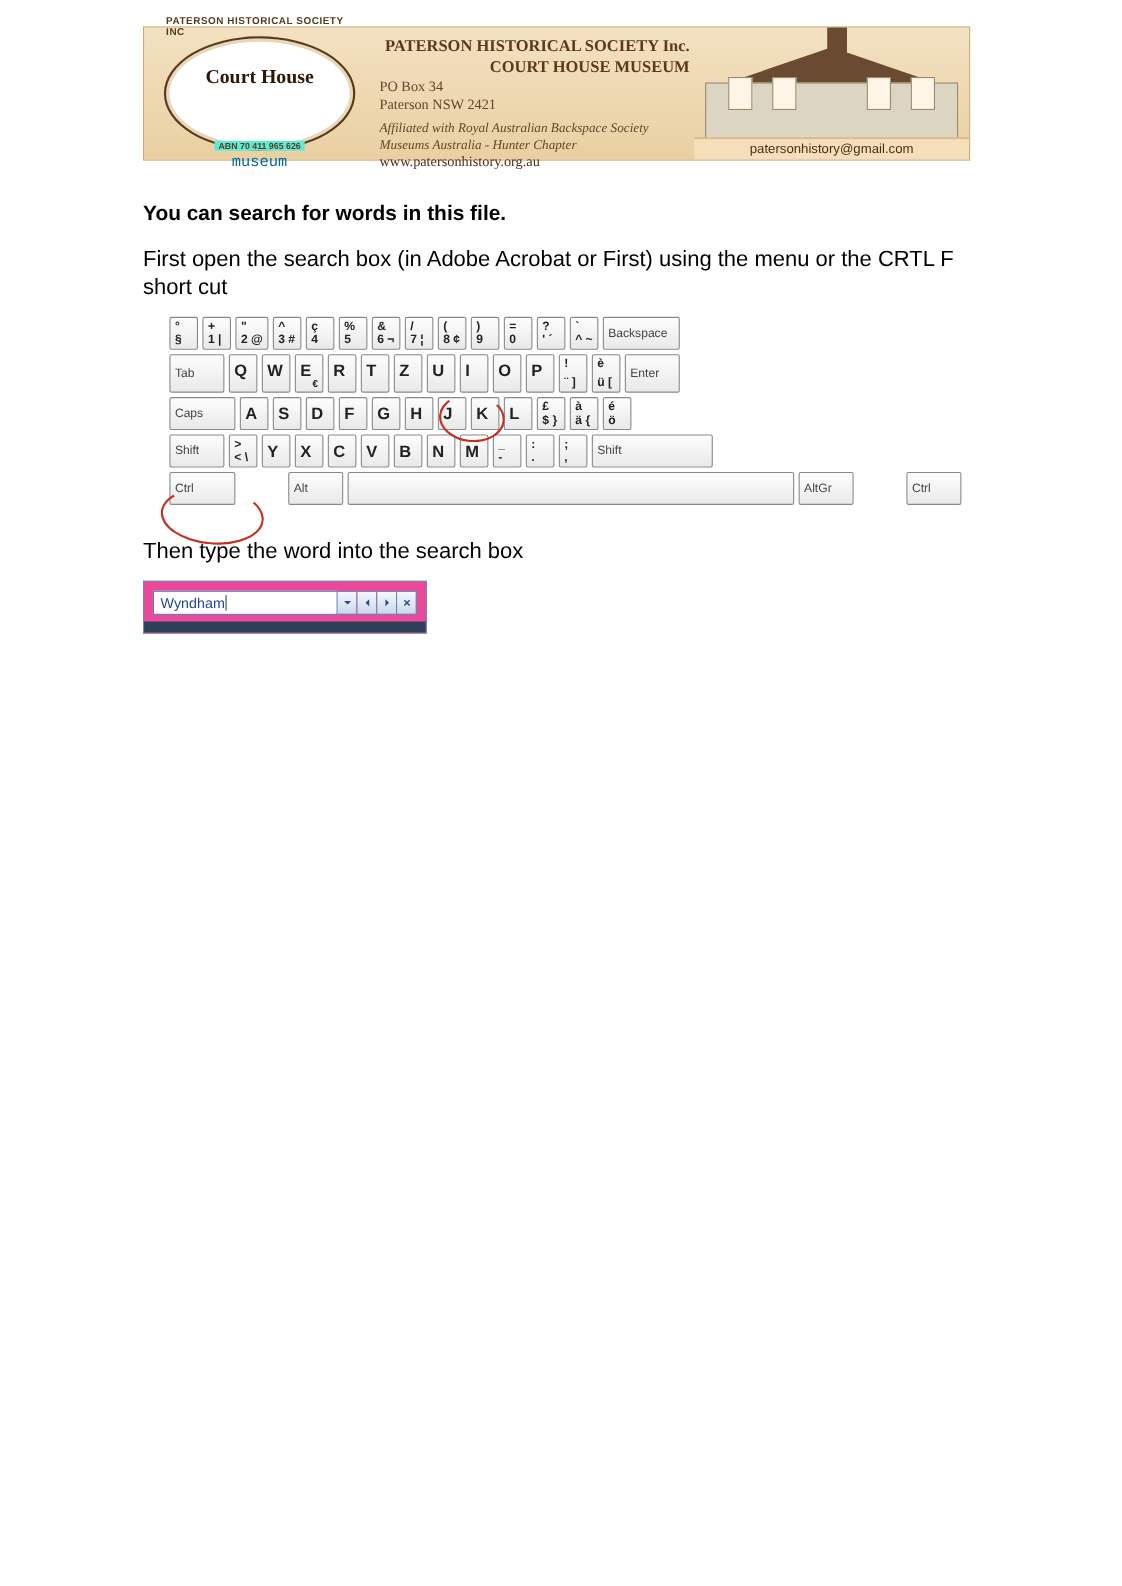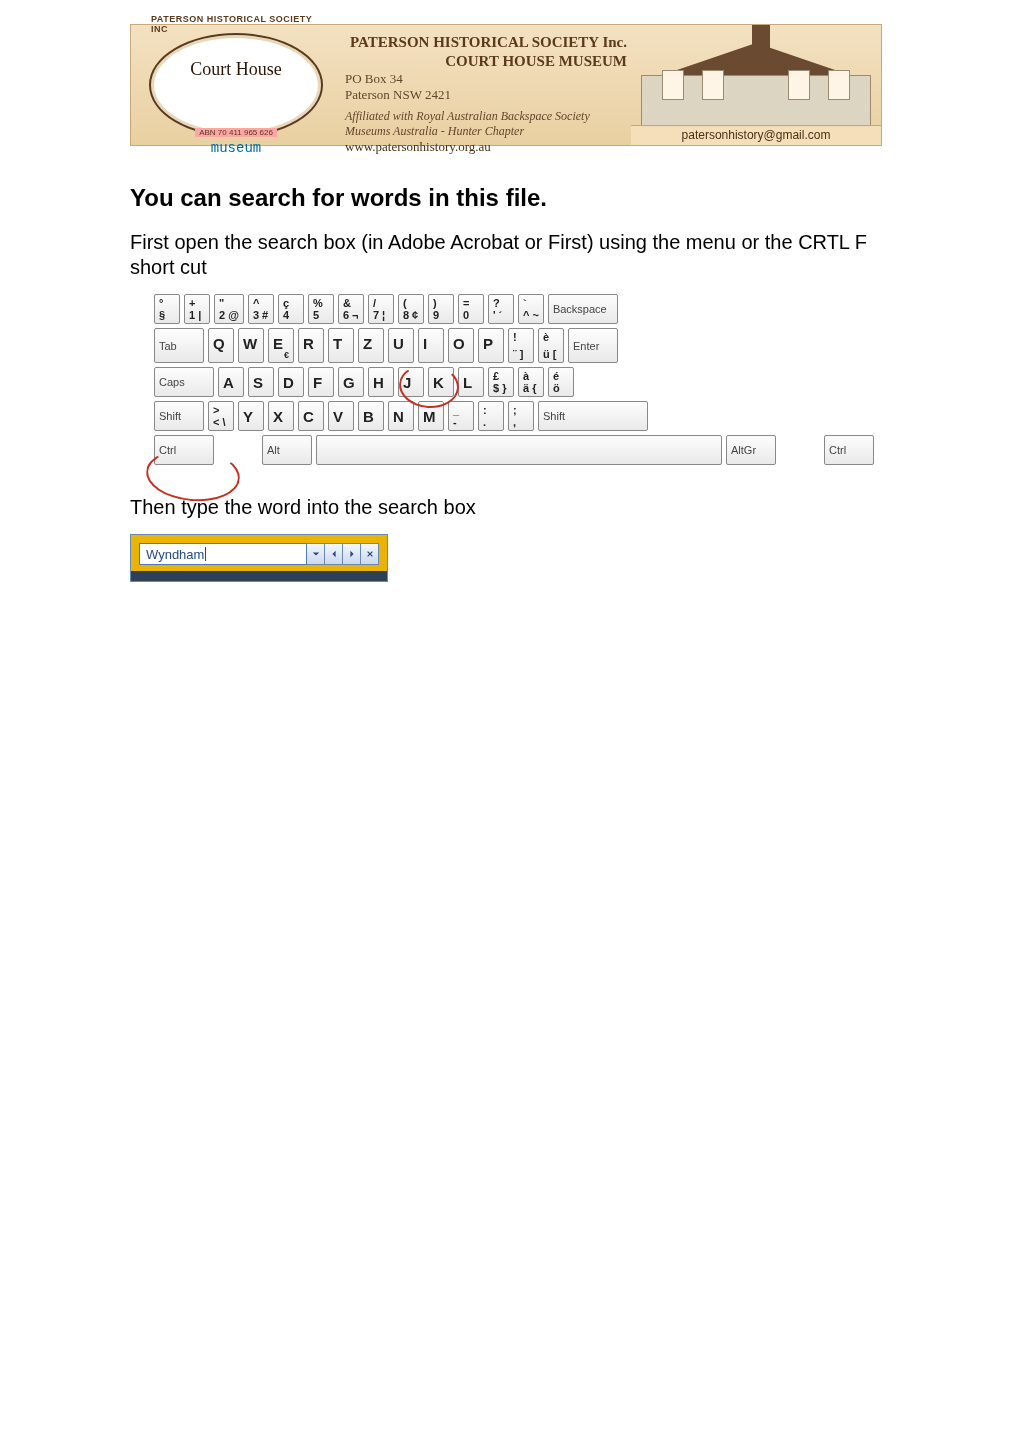--- a/index.html
+++ b/index.html
@@ -46,37 +46,38 @@
   }
   .badge-top {
     font-size: 9px;
     font-weight: bold;
     color: #5a3a1a;
     letter-spacing: 0.5px;
   }
   .badge-main {
     font-family: Georgia, "Times New Roman", serif;
     font-size: 18px;
-    font-weight: normal;
+    font-weight: bold;
     color: #2a1708;
     line-height: 1;
   }
   .badge-sub {
     font-family: Liberation Mono, monospace;
     font-size: 14px;
     color: #0369a1;
     margin-top: 36px;
   }
   .badge-abn {
     position: absolute;
     bottom: -2px;
     font-size: 8px;
     color: #5a3a1a;
-    background: #fca5a5;
+    background: #5eead4;
     padding: 0 4px;
+    font-weight: bold;
   }
   .banner-mid {
     flex: 1;
     padding: 8px 4px 4px 4px;
     font-family: Georgia, "Times New Roman", serif;
     color: #63452b;
     font-size: 13px;
     line-height: 1.25;
   }
   .banner-mid .title-line {
@@ -134,21 +135,21 @@
     text-align: center;
     font-size: 12px;
     padding: 2px 0 3px;
     color: #4a2f15;
     background: rgba(245, 224, 189, 0.9);
     border-top: 1px solid #caa676;
   }
 
   
   h2.heading {
-    font-size: 24px;
+    font-size: 19px;
     font-weight: bold;
     margin: 0 0 18px 0;
   }
   p.body {
     font-size: 20px;
     line-height: 1.25;
     margin: 0 0 14px 0;
   }
 
   
@@ -216,21 +217,21 @@
     width: 90px; height: 48px;
     border-top-color: transparent;
     top: 155px; left: -8px;
     transform: rotate(5deg);
   }
 
   
   .searchbox-wrap {
     width: 258px;
     border: 1px solid #6a89b2;
-    background: #eab308;
+    background: #ec4899;
     padding: 8px 8px 2px 8px;
     box-sizing: border-box;
   }
   .searchbox-row {
     display: flex;
     align-items: stretch;
     gap: 0;
   }
   .searchbox-input {
     flex: 1;

